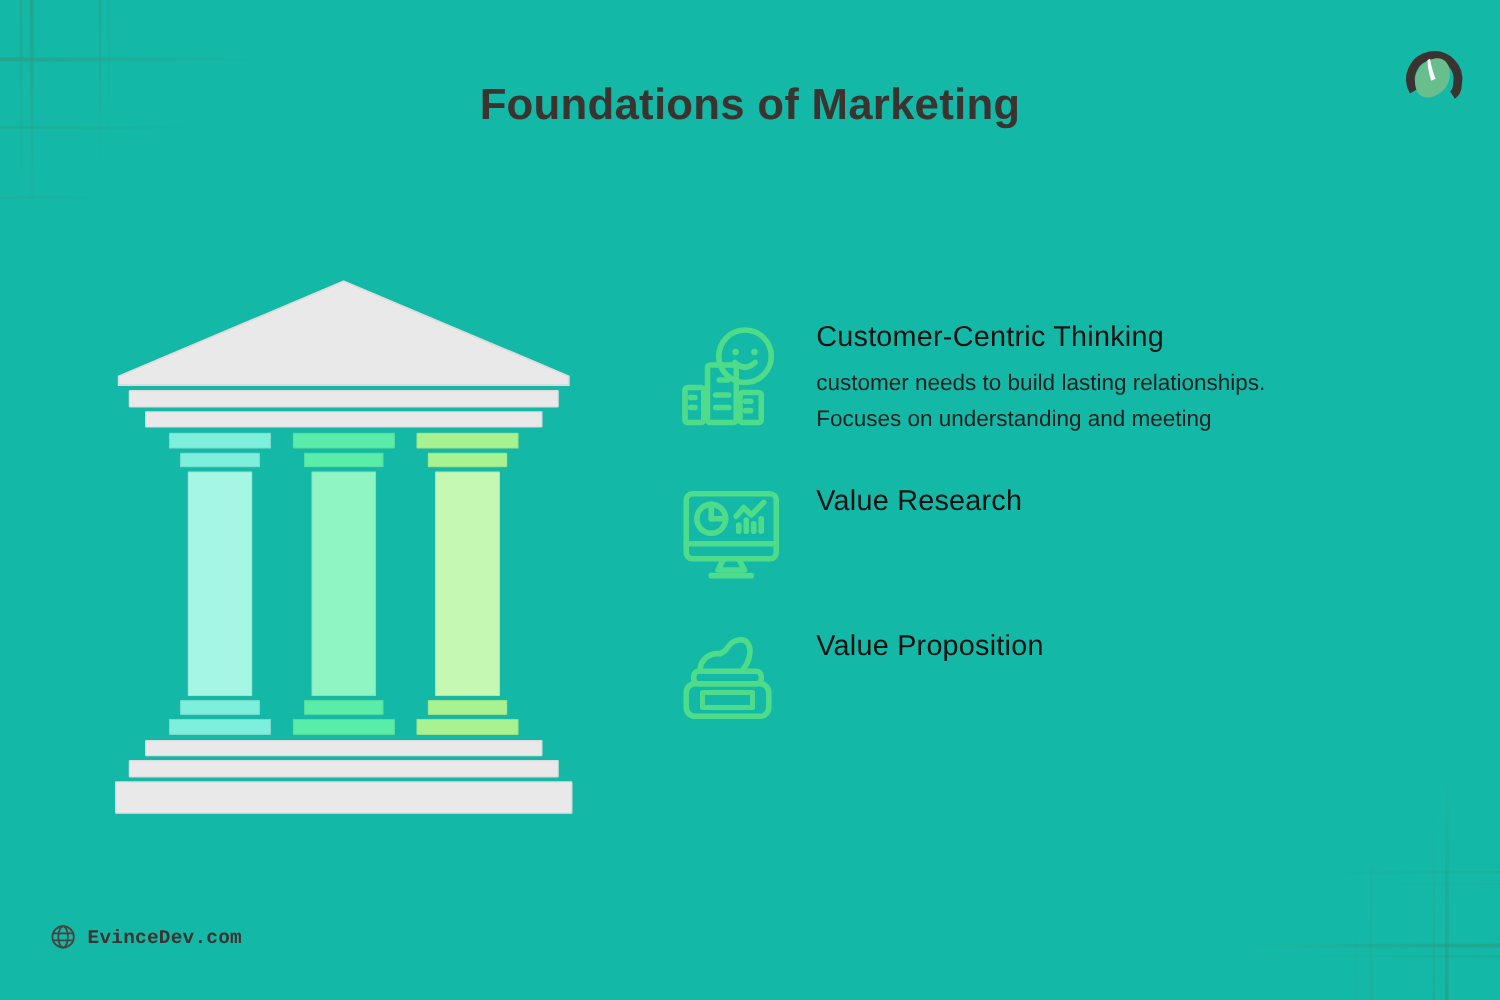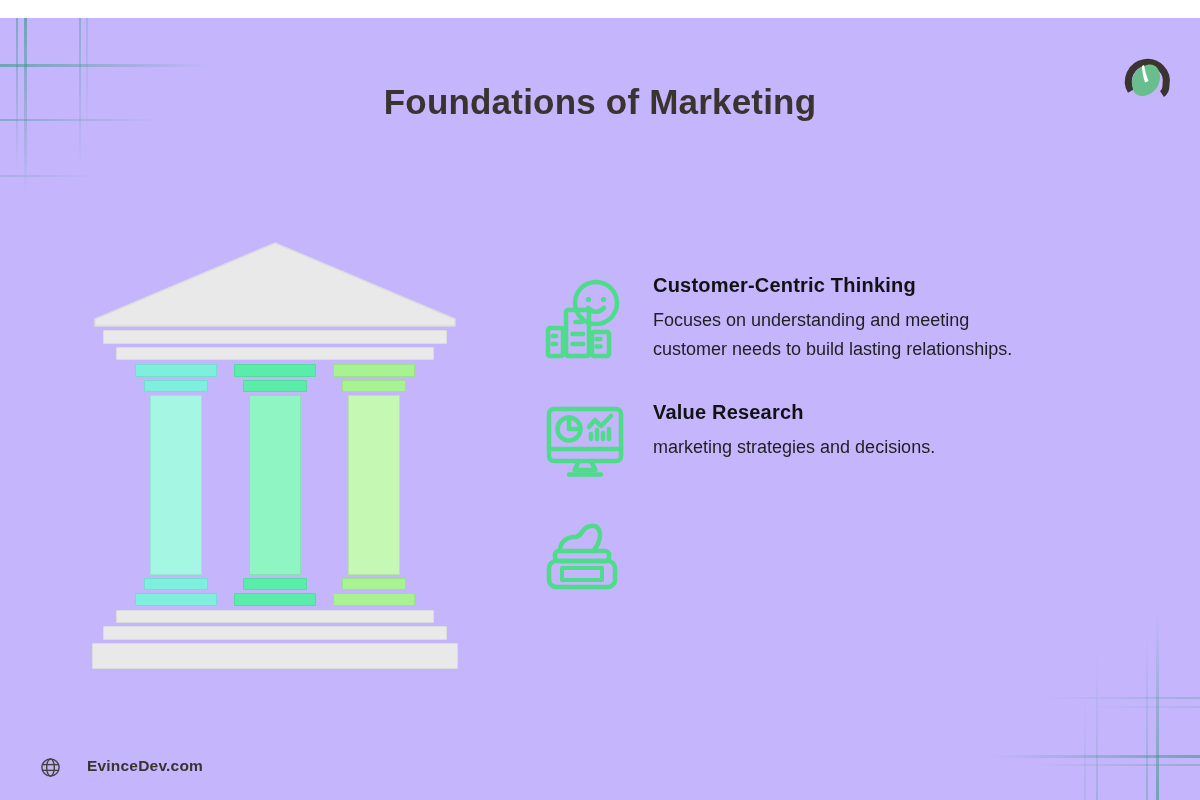--- a/index.html
+++ b/index.html
@@ -21,21 +21,21 @@
     --logo_dark:#3b3330;
   }
   *{margin:0;padding:0;box-sizing:border-box;}
   html,body{width:1200px;height:800px;}
   body{
     font-family:"Liberation Sans", sans-serif;
     background:#ffffff;
     position:relative;
     overflow:hidden;
   }
-  .canvas{position:absolute;inset:0;background:#c4b5fd;margin-top:18px;}
+  .canvas{position:absolute;inset:0;background:#14b8a6;}
 
   
   .grid-corner{position:absolute;pointer-events:none;}
   .grid-corner .gl{position:absolute;}
   .grid-tl{left:0;top:0;width:220px;height:210px;}
   .grid-br{right:0;bottom:0;width:220px;height:210px;}
 
   
   .page-title{
     position:absolute;top:64px;left:0;width:100%;
@@ -80,30 +80,30 @@
   
   .sections{
     position:absolute;left:545px;top:256px;width:600px;
     display:flex;flex-direction:column;gap:38px;
   }
   .section{display:flex;align-items:flex-start;}
   .icon-box{width:78px;flex:0 0 78px;margin-right:30px;margin-top:4px;}
   .icon-box svg{display:block;}
   .sec-text{flex:1;}
   .sec-heading{
-    font-size:20px;font-weight:700;color:var(--heading_text);
+    font-size:23px;font-weight:400;color:var(--heading_text);
     margin-bottom:9px;letter-spacing:.2px;
   }
   .sec-body{font-size:18px;color:var(--body_text);line-height:28.5px;}
   .sec-body span{display:block;}
 
   
   .footer{
     position:absolute;left:40px;top:739px;
-    display:flex;gap:26px;
+    display:flex;align-items:center;gap:9px;font-family:Liberation Mono, monospace;
   }
   .footer-site{
     font-size:15.5px;font-weight:700;color:var(--footer_text);letter-spacing:.2px;
   }
 </style>
 </head>
 <body>
 
 <div class="canvas">
 
@@ -189,22 +189,22 @@
           <path d="M7.5 58 L11 58"></path>
           <path d="M7.5 66 L11 66"></path>
           <rect x="47" y="54" width="17" height="24" rx="2"></rect>
           <path d="M51.5 61 L55.5 61"></path>
           <path d="M51.5 68.5 L55.5 68.5"></path>
         </svg>
       </div>
       <div class="sec-text">
         <div class="sec-heading">Customer-Centric Thinking</div>
         <div class="sec-body">
+          <span>customer needs to build lasting relationships.</span>
           <span>Focuses on understanding and meeting</span>
-          <span>customer needs to build lasting relationships.</span>
         </div>
       </div>
     </div>
 
     <div class="section">
       <div class="icon-box">
         <svg width="80" height="74" viewBox="0 0 80 74" fill="none" stroke="var(--accent_green)" stroke-width="4.5" stroke-linecap="round" stroke-linejoin="round">
           <rect x="4" y="4" width="72" height="52" rx="5"></rect>
           <path d="M4 44 L76 44"></path>
           <circle cx="24" cy="24" r="11.5"></circle>
@@ -215,35 +215,35 @@
           <path d="M52 25 L52 34"></path>
           <path d="M58 28 L58 34"></path>
           <path d="M64 24 L64 34"></path>
           <path d="M34 56 L29.5 65 L50.5 65 L46 56"></path>
           <path d="M24 69.5 L56 69.5"></path>
         </svg>
       </div>
       <div class="sec-text">
         <div class="sec-heading">Value Research</div>
         <div class="sec-body">
-          <span>marketing strategies and decisions.</span>
         </div>
       </div>
     </div>
 
     <div class="section">
       <div class="icon-box">
         <svg width="74" height="70" viewBox="0 0 74 70" fill="none" stroke="var(--accent_green)" stroke-width="4.5" stroke-linecap="round" stroke-linejoin="round">
           <rect x="4" y="40" width="66" height="26" rx="7"></rect>
           <rect x="17" y="47" width="40" height="12" stroke-width="4"></rect>
           <rect x="10" y="30" width="54" height="10" rx="4"></rect>
           <path d="M15 30 C15 21 22 15 31 16 C34 15 36 13 37.5 10.5 C41.5 4 50.5 3 53.5 8 C56.5 13 55 22 48.5 30"></path>
         </svg>
       </div>
       <div class="sec-text">
+        <div class="sec-heading">Value Proposition</div>
       </div>
     </div>
 
   </div>
 
   <div class="footer">
     <span style="display:inline-flex;">
       <svg width="21" height="21" viewBox="0 0 22 22" fill="none" stroke="#4a423f" stroke-width="1.5">
         <circle cx="11" cy="11" r="9"></circle>
         <ellipse cx="11" cy="11" rx="4" ry="9"></ellipse>

